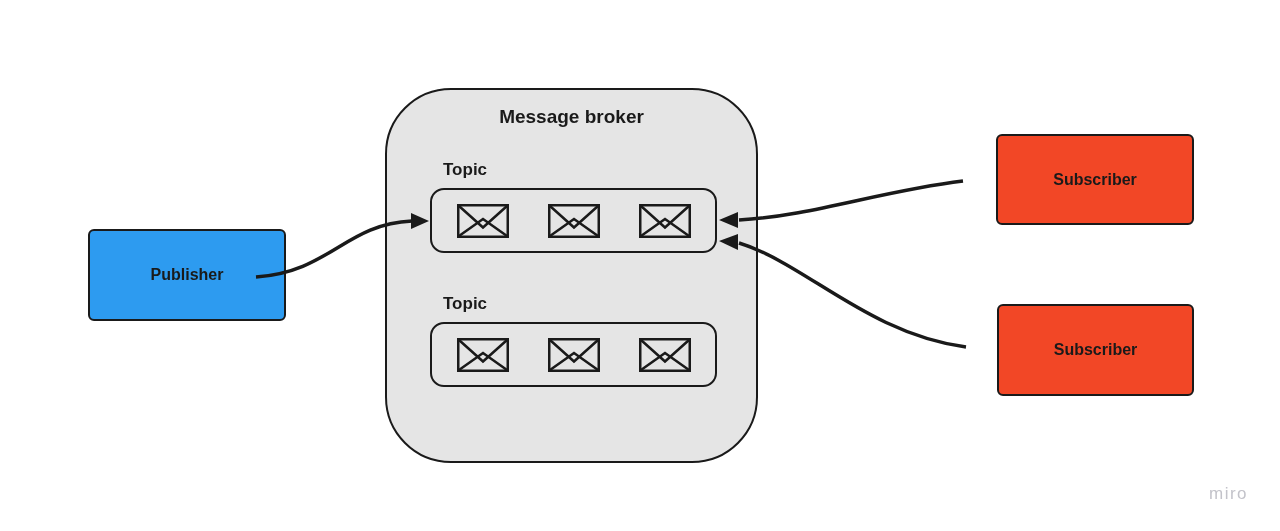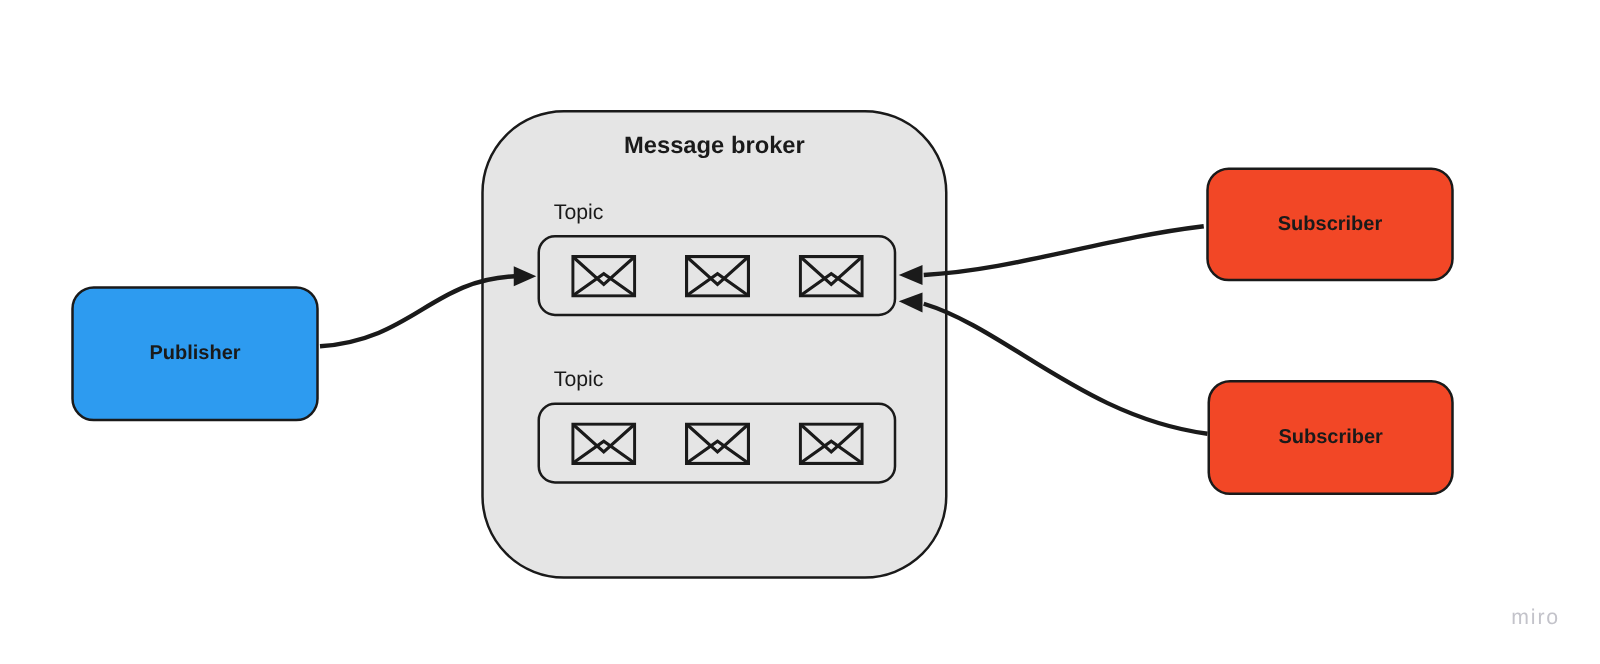--- a/index.html
+++ b/index.html
@@ -10,42 +10,43 @@
     overflow: hidden;
   }
   .canvas { position: relative; width: 1280px; height: 531px; }
 
   .node {
     position: absolute;
     display: flex; align-items: center; justify-content: center;
     border: 2.5px solid var(--stroke);
     font-weight: bold; font-size: 16px; color: var(--stroke);
     box-sizing: border-box;
-    border-radius: 18px;
+    border-radius: 6px;
+    margin-left: 31px;
   }
-  .publisher   { left: 57px;  top: 229px; width: 198px; height: 108px; background: var(--publisher); text-align: right; }
+  .publisher   { left: 57px;  top: 229px; width: 198px; height: 92px; background: var(--publisher); text-align: right; }
   .subscriber1 { left: 965px; top: 134px; width: 198px; height: 91px; background: var(--subscriber); }
   .subscriber2 { left: 966px; top: 304px; width: 197px; height: 92px; background: var(--subscriber); }
 
   .broker {
     position: absolute;
     left: 385px; top: 88px; width: 373px; height: 375px;
     background: var(--broker-fill);
     border: 2.5px solid var(--stroke);
     border-radius: 66px;
     box-sizing: border-box;
   }
   .broker-title {
     text-align: center;
     margin-top: 16px;
     font-size: 19px; font-weight: bold; color: var(--stroke);
   }
   .topic-label {
     position: absolute; left: 56px;
-    font-size: 17px; font-weight: normal; color: var(--stroke);
+    font-size: 17px; font-weight: bold; color: var(--stroke);
   }
   .topic-label.t1 { top: 70px; }
   .topic-label.t2 { top: 204px; }
   .topic-box {
     position: absolute; left: 43px; width: 287px; height: 65px;
     border: 2.5px solid var(--stroke);
     border-radius: 14px;
     background: var(--broker-fill);
     box-sizing: border-box;
     display: flex; align-items: center; justify-content: center; gap: 39px;

